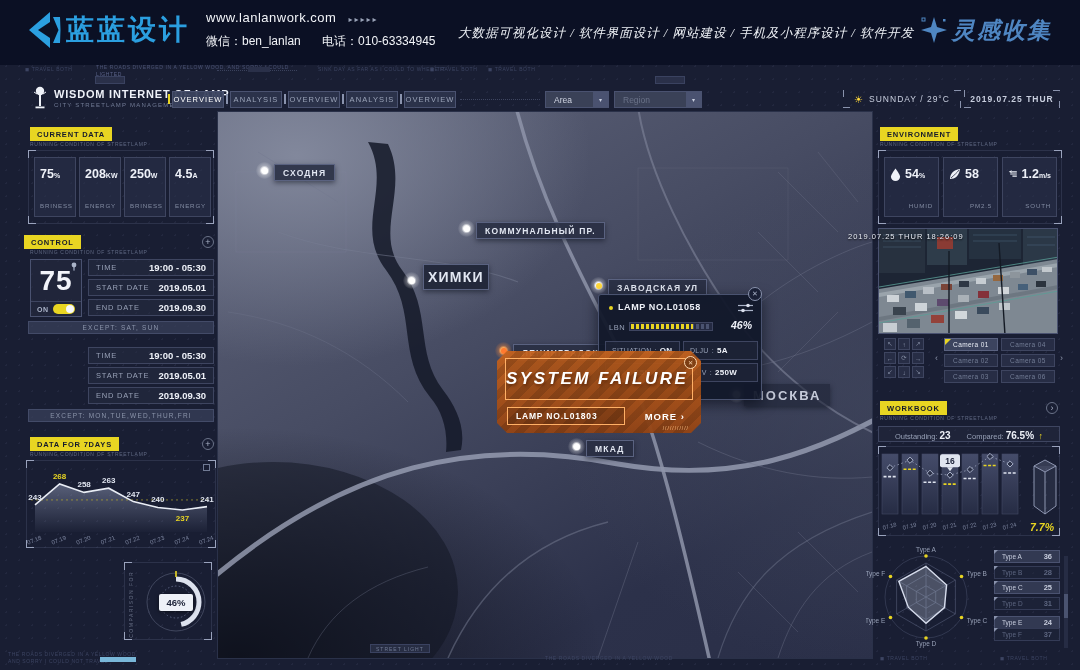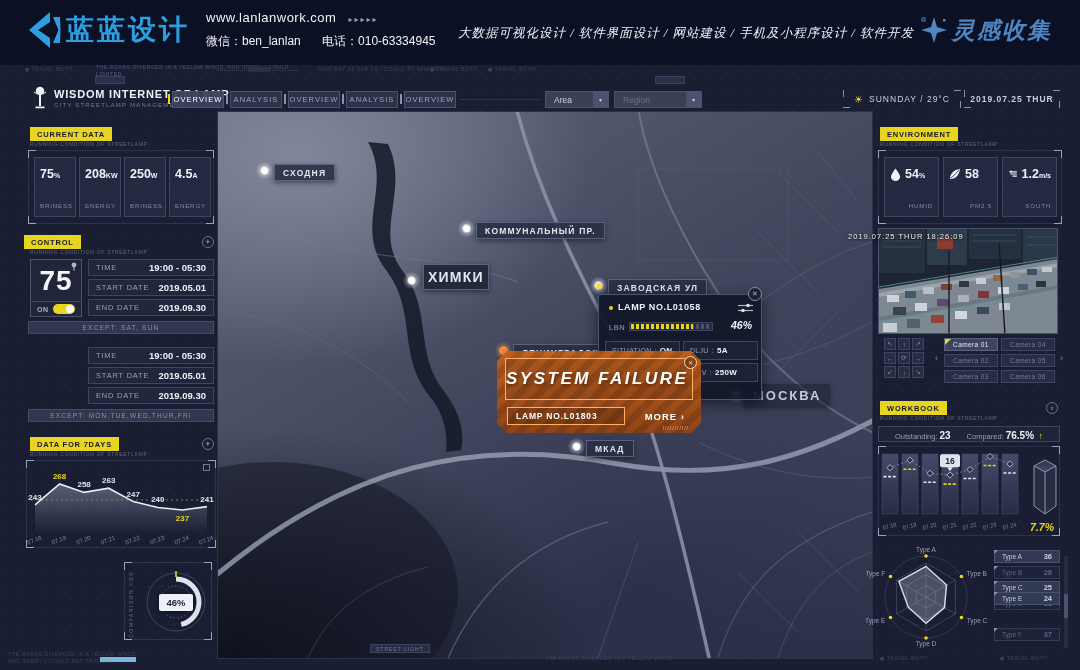--- a/index.html
+++ b/index.html
@@ -660,21 +660,21 @@
       <span class="rv">28</span>
     </div>
   <div class="radrow active" style="left:994px;top:581px">
     <span>Type C</span>
       <span class="rv">25</span>
     </div>
   <div class="radrow" style="left:994px;top:596.5px">
     <span>Type D</span>
       <span class="rv">31</span>
     </div>
-  <div class="radrow active" style="left:994px;top:592px">
+  <div class="radrow active" style="left:994px;top:616px">
     <span>Type E</span>
       <span class="rv">24</span>
     </div>
   <div class="radrow" style="left:994px;top:627.5px">
     <span>Type F</span>
       <span class="rv">37</span>
     </div>
 
   <div class="scrollbar">
       <span class="hd"></span>

